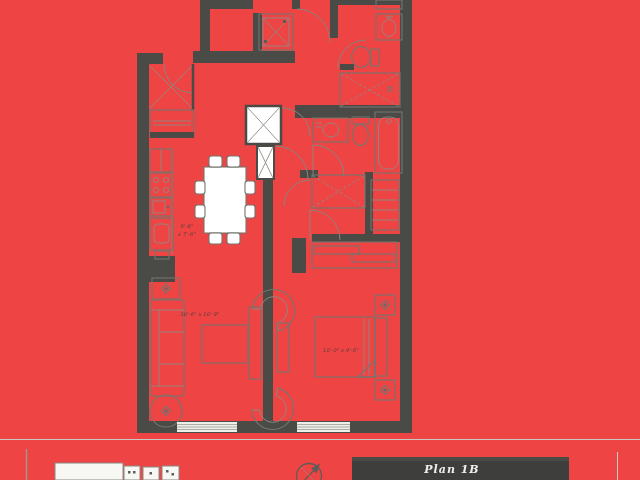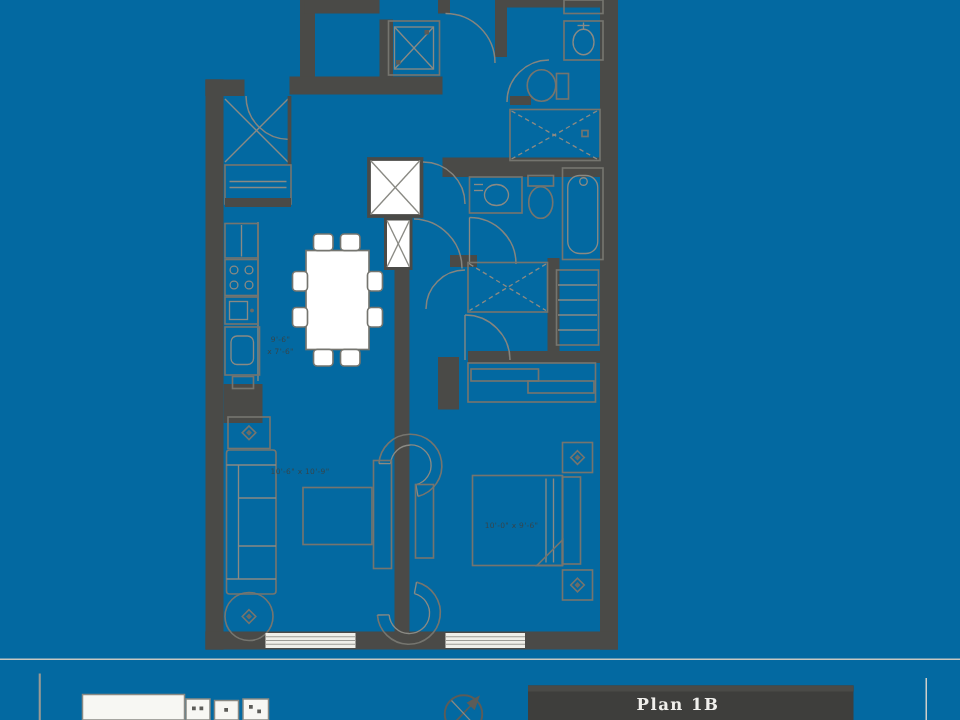--- a/index.html
+++ b/index.html
@@ -1,17 +1,17 @@
 <!DOCTYPE html>
 <html><head>
 <meta charset="utf-8">
 <style>
   html,body{margin:0;padding:0;}
   body{width:640px;height:480px;background:#fbfbf8;font-family:"DejaVu Sans",sans-serif;overflow:hidden;}
-  .page{position:relative;width:640px;height:480px;background:#0369a1;}
+  .page{position:relative;width:640px;height:480px;background:#ef4444;font-style:italic;}
   svg{display:block;}
   .wall{fill:#4a4a47;stroke:none;}
   .wallLine{stroke:#4a4a47;fill:none;}
   .fx{stroke:#75756f;fill:#ffffff;stroke-width:1.1;}
   .fxn{stroke:#75756f;fill:none;stroke-width:1.1;}
   .fxl{stroke:#8a8a84;fill:none;stroke-width:0.9;}
   .door{stroke:#85857f;fill:none;stroke-width:1;}
   .dash{stroke:#8a8a84;fill:none;stroke-width:0.9;stroke-dasharray:3 2.2;}
   .dim{font-family:"DejaVu Sans",sans-serif;font-size:5px;fill:#3f3f3c;letter-spacing:.2px;text-anchor:middle;opacity:.85;}
   .planTitle{font-family:"DejaVu Serif",serif;font-size:11px;font-weight:bold;fill:#f0efec;letter-spacing:1px;text-anchor:middle;}

